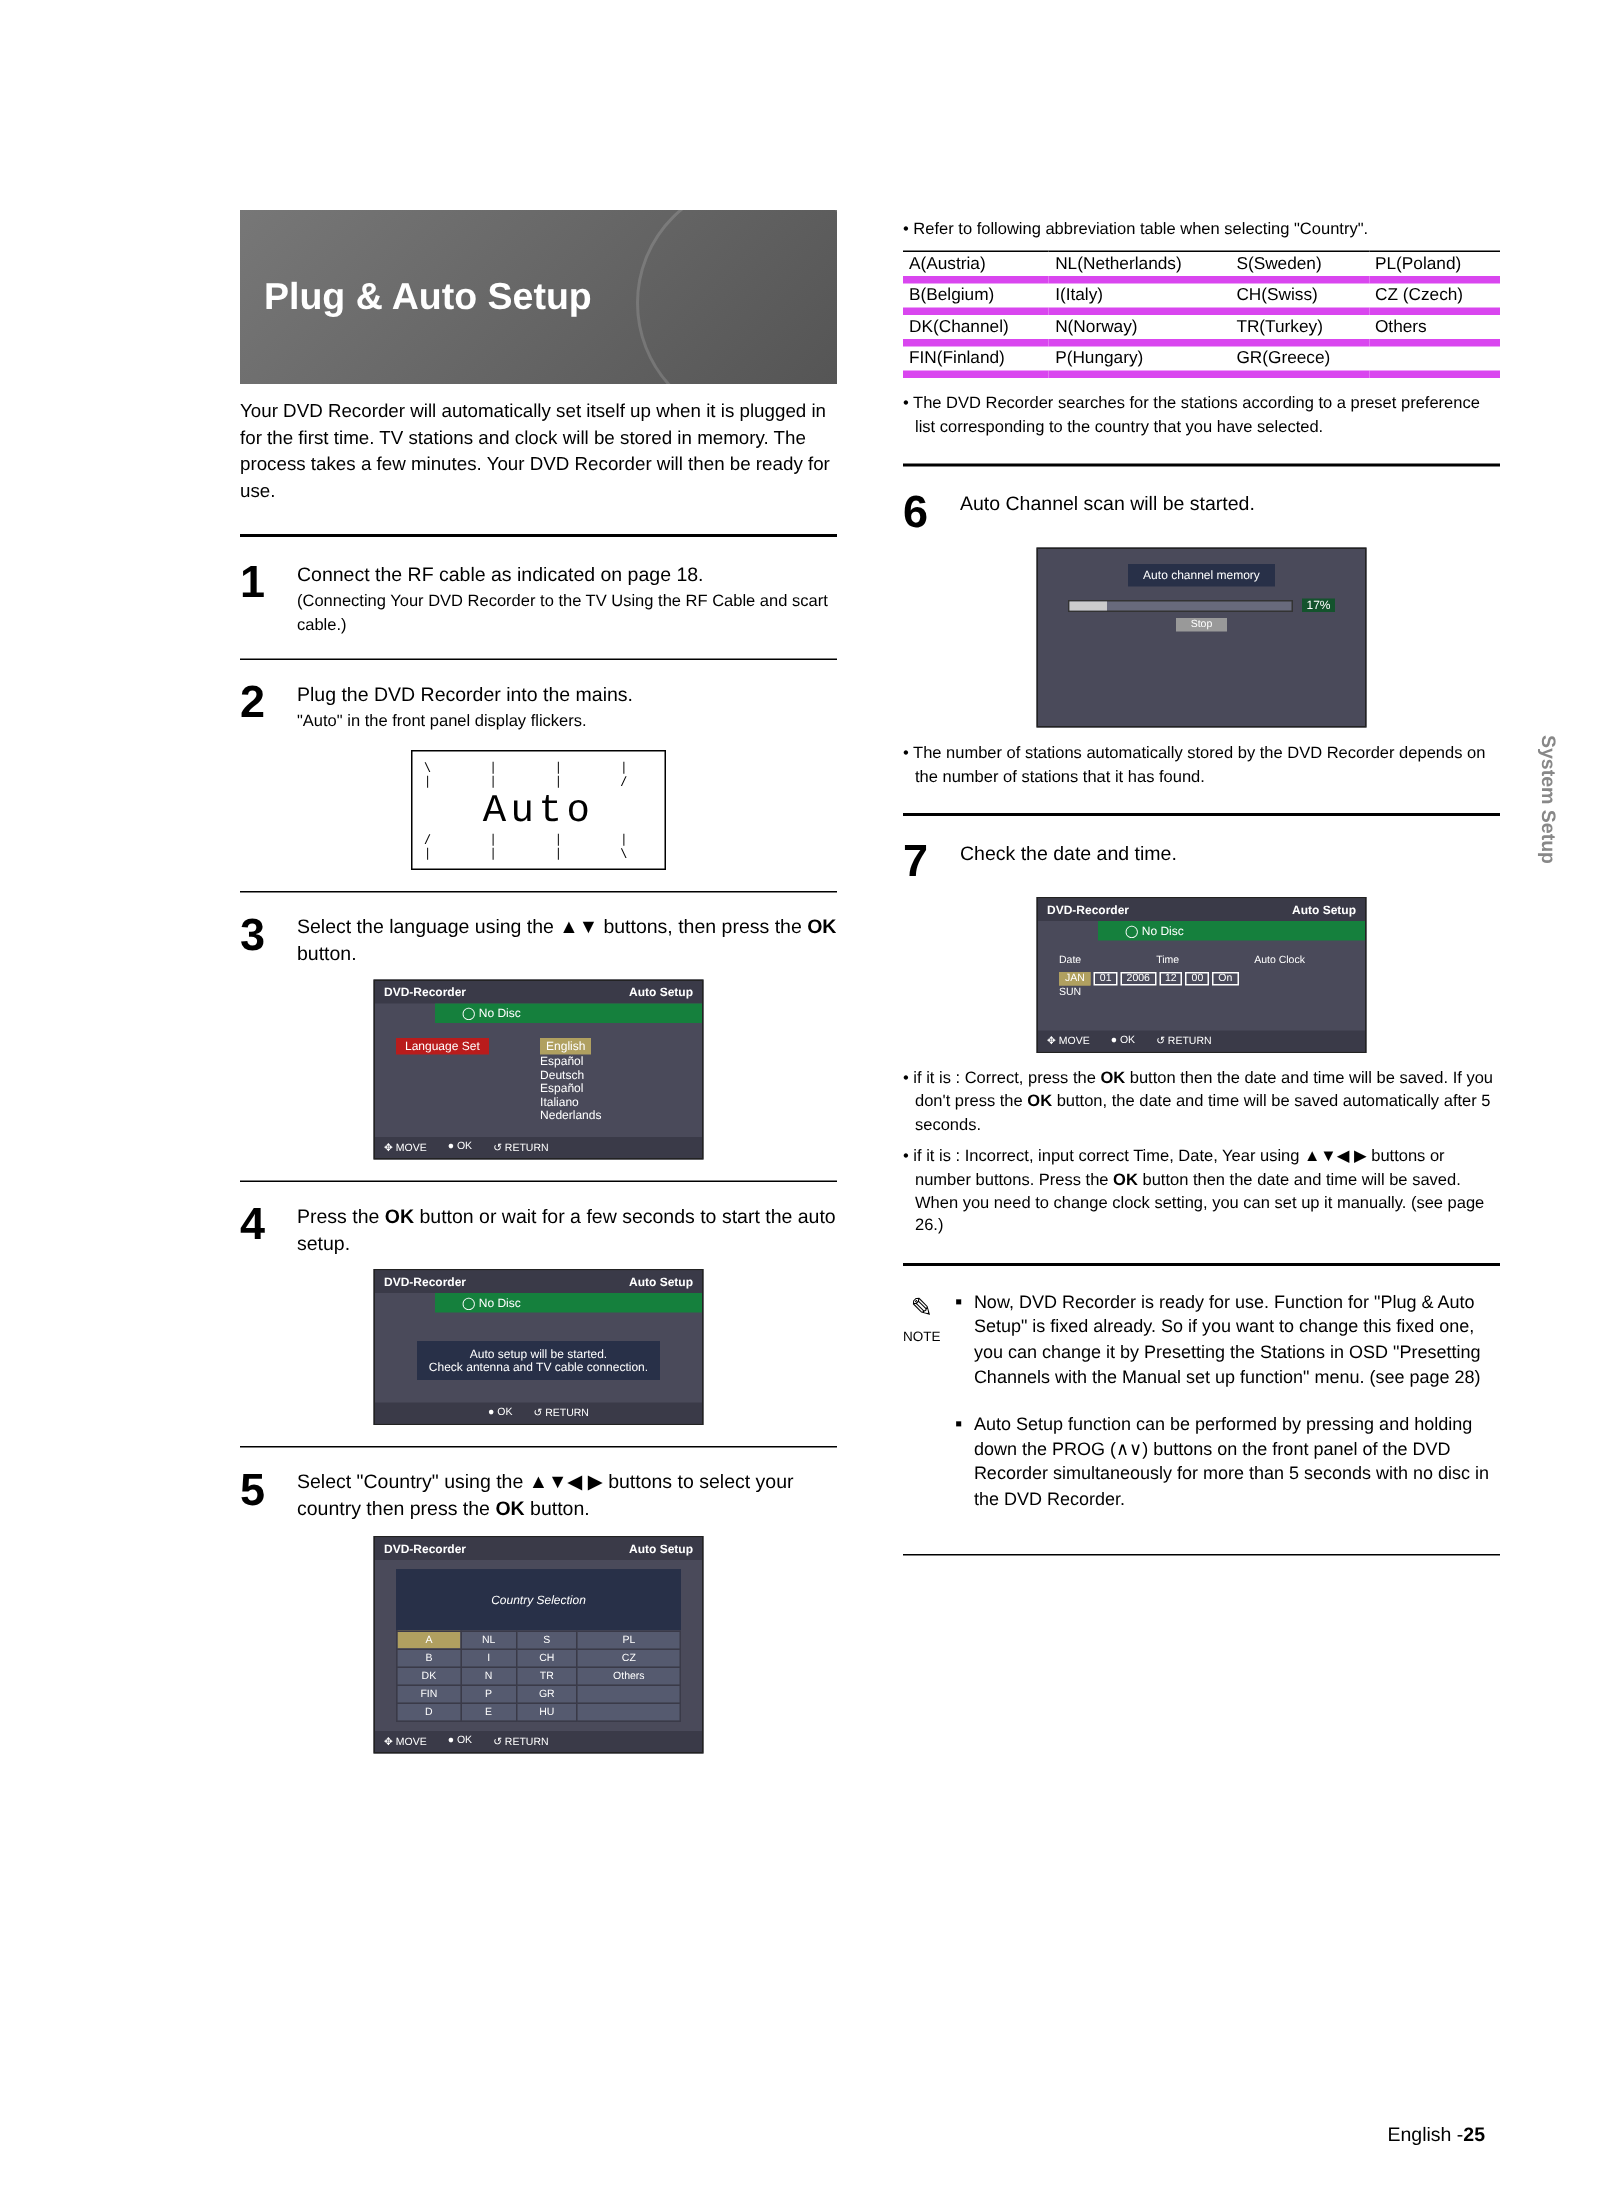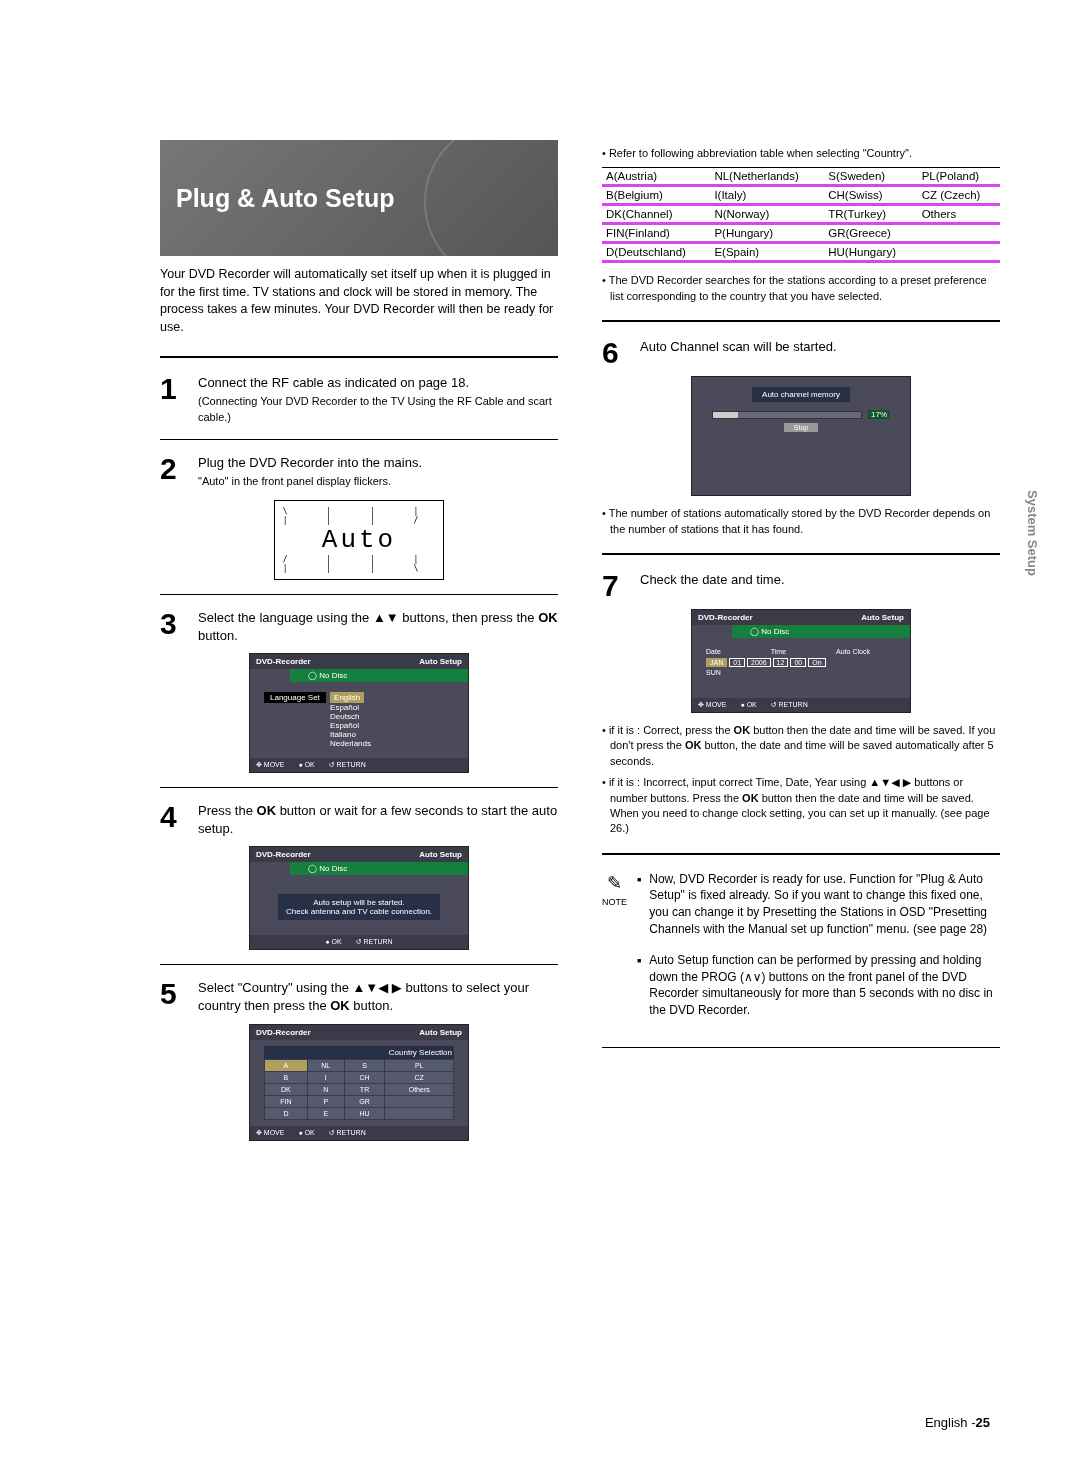--- a/index.html
+++ b/index.html
@@ -58,48 +58,48 @@
     width: 170px;
     margin: 10px auto;
     border: 1px solid #000;
     padding: 6px;
     text-align:center;
     font-family: monospace;
   }
   .lcd-seg { font-size: 26px; letter-spacing: 3px; font-family: Liberation Mono, monospace; }
   .lcd-ticks { font-size:8px;letter-spacing:17px; }
   table.countries { width: 100%; border-collapse: collapse; font-size: 11.5px; margin: 6px 0 10px; }
-  table.countries td { border-bottom: 3px solid #d946ef; padding: 2px 4px; }
+  table.countries td { border-bottom: 5px solid #d946ef; padding: 2px 4px; }
   table.countries tr:first-child td{ border-top: 1px solid #000;}
   .bullet { font-size: 11px; line-height: 1.4; margin: 6px 0; padding-left: 8px; text-indent: -8px; }
   .sidebar-label {
     position: absolute;
     right: 40px;
     top: 490px;
     writing-mode: vertical-rl;
     font-weight: bold;
     color: #888;
     font-size: 13px;
   }
   .notebox { display:flex;gap:10px;font-size:12px;line-height:1.4; }
   .notebox .icon { width:32px;text-align:center;font-size:9px; }
   .notebox .icon .pencil{font-size:18px;}
   .notebox ul{list-style:none;}
   .notebox li{display:flex;gap:8px;margin-bottom:14px;}
   .notebox li::before{content:"■";font-size:7px;margin-top:4px;}
   .footer { position:absolute;bottom:40px;right:90px;font-size:13px; }
   .pagenum {font-weight:bold;}
   .country-grid { width:190px;margin:0 auto; }
-  .country-grid .head{background:#283048;color:#fff;text-align:right;font-size:8px;padding:2px;}
+  .country-grid .head{background:#283048;color:#fff;text-align:center;font-size:8px;padding:16px;font-style:italic;}
   .country-grid table{width:100%;border-collapse:collapse;font-size:7px;}
   .country-grid td{background:#555a6f;color:#fff;text-align:center;padding:2px;border:1px solid #3a3a48;}
   .country-grid td.sel{background:#b0a060;}
   .lang-list{font-size:8px;}
   .lang-list .sel{background:#b0a060;padding:1px 4px;display:inline-block;}
-  .lang-lbl{background:#000000;padding:1px 6px;display:inline-block;margin-right:2px;}
+  .lang-lbl{background:#b91c1c;padding:1px 6px;display:inline-block;margin-right:32px;}
   .progress{background:#686a7c;height:8px;width:150px;position:relative;border:1px solid #333;}
   .progress .fill{background:#ccc;height:100%;width:17%;}
   .stopbtn{background:#999;padding:1px 10px;font-size:7px;display:inline-block;margin:4px auto;}
   .datefields span{border:1px solid #fff;padding:0 3px;font-size:7px;margin-right:2px;}
   .datefields span.sel{background:#b0a060;border-color:#b0a060;}
   .osd-center{text-align:center;font-size:8px;}
 </style>
 </head>
 <body>
 
@@ -265,26 +265,20 @@
             <td>N(Norway)</td>
             <td>TR(Turkey)</td>
             <td>Others</td>
           </tr>
       <tr>
             <td>FIN(Finland)</td>
             <td>P(Hungary)</td>
             <td>GR(Greece)</td>
             <td></td>
           </tr>
-      <tr>
-            <td>D(Deutschland)</td>
-            <td>E(Spain)</td>
-            <td>HU(Hungary)</td>
-            <td></td>
-          </tr>
     </tbody>
       </table>
     <p class="bullet">• The DVD Recorder searches for the stations according to a preset preference list corresponding to the country that you have selected.</p>
     <div class="bighr"></div>
 
     <div class="step">
       <div class="num">6</div>
       <div class="steptext">Auto Channel scan will be started.</div>
     </div>
     <div class="osd" style="min-height:120px;">

